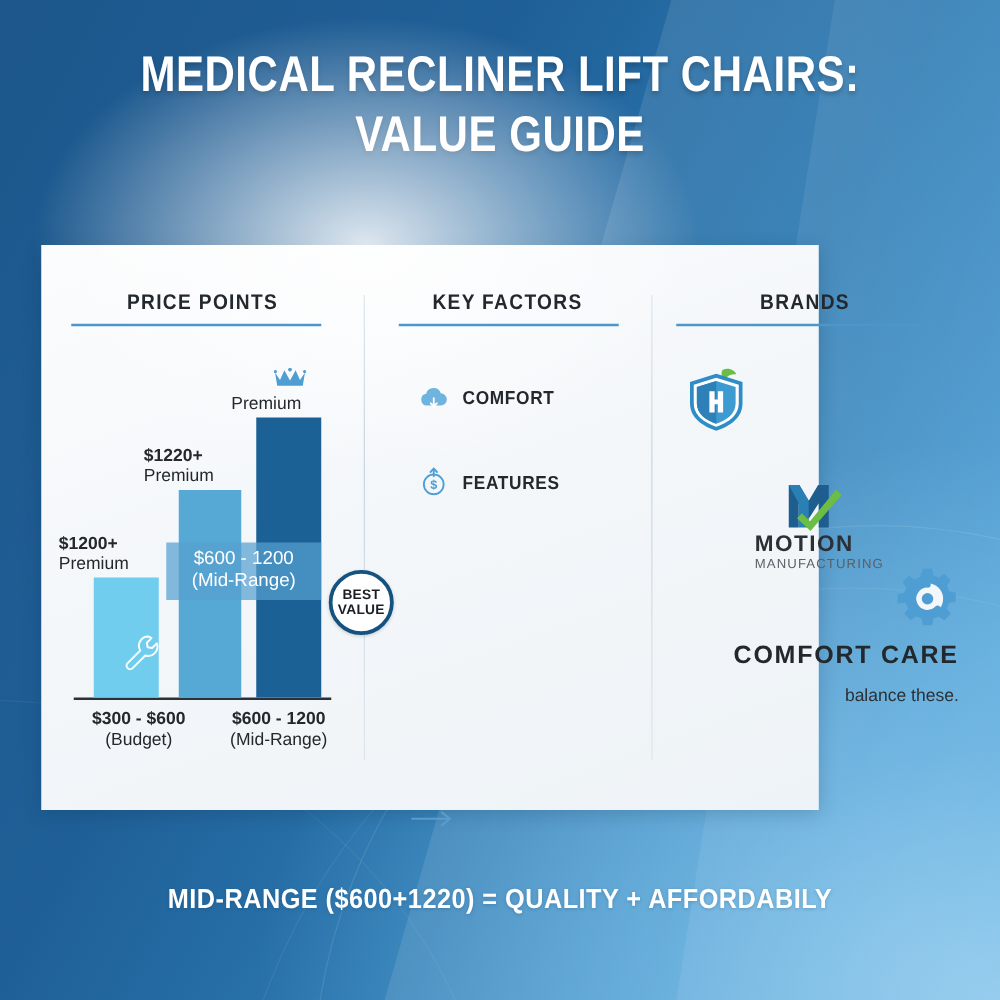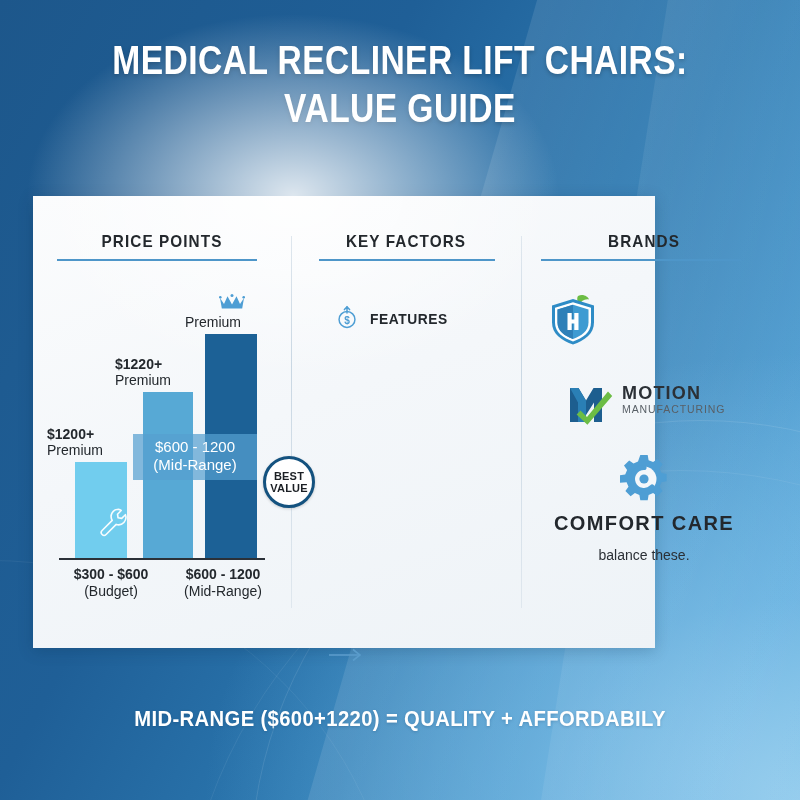--- a/index.html
+++ b/index.html
@@ -113,27 +113,27 @@
   .factor .ico{width:24px;height:26px;margin-right:11px;flex:none;display:block;}
   .factor .lab{font-size:15px;font-weight:bold;color:#23282d;letter-spacing:.6px;transform:scaleX(.92);transform-origin:0 50%;white-space:nowrap;}
 
   
   #brand1{position:absolute;left:26px;top:96px;width:196px;height:56px;display:flex;align-items:center;}
   #brand1 .mark{width:52px;height:54px;flex:none;}
   #brand1 .txt{margin-left:9px;}
   #brand1 .n1{font-size:18px;font-weight:bold;color:#2b3036;letter-spacing:1.6px;line-height:20px;}
   #brand1 .n2{font-size:18px;font-weight:bold;color:#6cbd45;letter-spacing:2.6px;line-height:20px;}
 
-  #brand2{position:absolute;left:46px;top:188px;width:196px;height:44px;display:flex;align-items:flex-start;}
+  #brand2{position:absolute;left:32px;top:188px;width:196px;height:44px;display:flex;align-items:center;flex-direction:column;}
   #brand2 .mark{width:46px;height:42px;flex:none;}
   #brand2 .txt{margin-left:9px;}
   #brand2 .n1{font-size:18px;font-weight:bold;color:#2b3036;letter-spacing:1.2px;line-height:19px;}
   #brand2 .n2{font-size:10.5px;color:#585f66;letter-spacing:.9px;line-height:13px;}
 
-  #brand3{position:absolute;left:0;top:258px;width:246px;text-align:center;}
+  #brand3{position:absolute;left:0;top:258px;width:246px;text-align:right;}
   #gear{width:50px;height:50px;}
   #brand3 .n1{margin-top:4px;font-size:20px;font-weight:bold;color:#23282d;letter-spacing:1.4px;}
   #brand3 .note{margin-top:11px;font-size:14px;line-height:18px;color:#2b3036;}
   #brand3 .note span{display:block;}
 
   
   #footer{
     position:absolute;left:0;top:706px;width:800px;text-align:center;
     color:#ffffff;font-size:22px;font-weight:bold;letter-spacing:.4px;
     transform:scaleX(.92);transform-origin:50% 50%;
@@ -224,20 +224,30 @@
       <polyline points="24,1.5 31,7 24,12.5" fill="none" stroke="#5a9ccb" stroke-width="1.6"></polyline>
     </svg>
 
     <div class="col" id="colFactors">
       <div class="colhead">KEY FACTORS</div>
 
       <div id="factors">
 
 
 
+        <div class="factor">
+          <svg class="ico" viewBox="0 0 26 22">
+            <path d="M7 18a5.2 5.2 0 0 1-.6-10.3A6.6 6.6 0 0 1 19.1 7.4 4.8 4.8 0 0 1 19 18z" fill="#6fb4df"></path>
+            <g stroke="#ffffff" stroke-width="1.6" stroke-linecap="round" fill="none">
+              <line x1="13" y1="11.5" x2="13" y2="18.5"></line>
+              <polyline points="10.4,16 13,18.8 15.6,16"></polyline>
+            </g>
+          </svg>
+          <span class="lab">COMFORT</span>
+        </div>
 
         <div class="factor">
           <svg class="ico" viewBox="0 0 26 26">
             <circle cx="13" cy="14.6" r="8.6" fill="none" stroke="#4e9ed4" stroke-width="1.6"></circle>
             <text x="13" y="19" text-anchor="middle" font-size="11" font-weight="bold" fill="#4e9ed4" font-family="Liberation Sans, sans-serif">$</text>
             <g stroke="#4e9ed4" stroke-width="1.6" fill="none" stroke-linecap="round">
               <line x1="13" y1="7.6" x2="13" y2="1.2"></line>
               <polyline points="10.2,3.9 13,1 15.8,3.9"></polyline>
             </g>
           </svg>

